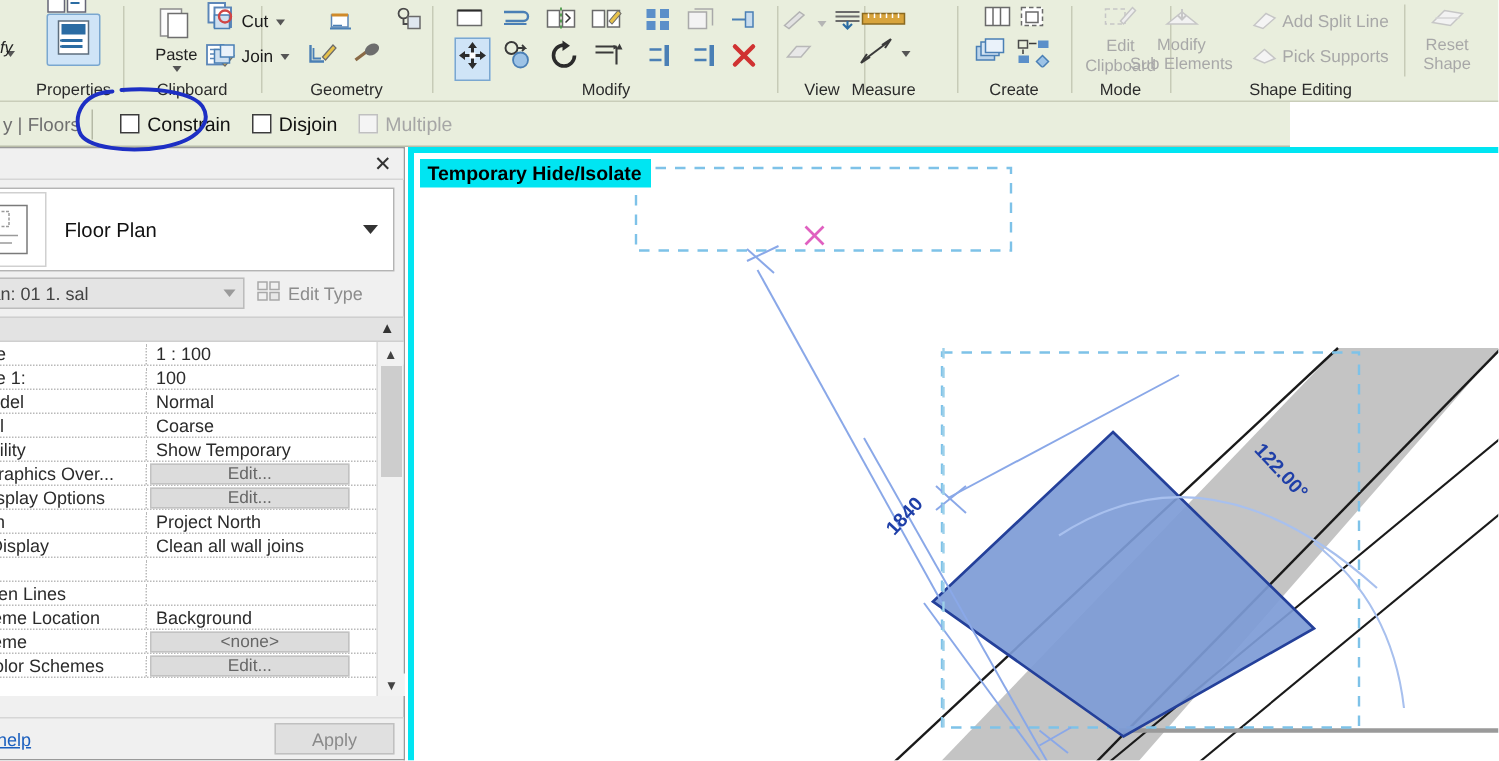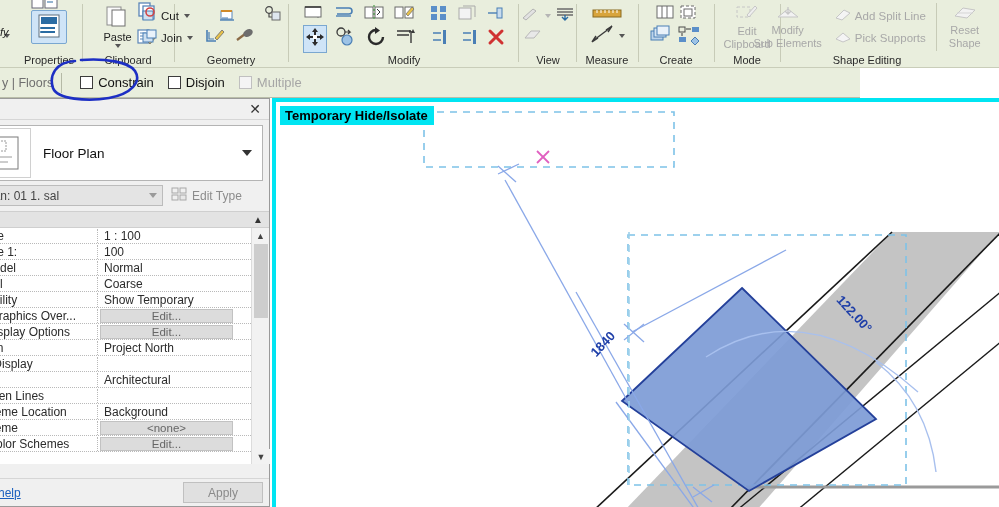--- a/index.html
+++ b/index.html
@@ -390,21 +390,21 @@
           <svg width="20" height="14" viewBox="0 0 20 14">
             <path d="M2 10 L8 3 L17 3 L11 10 Z" fill="#e8e8e8" stroke="#b8b8b8"></path>
           </svg>
         </span>
       </div>
       <div class="glabel">View</div>
     </div>
 
     <div class="gsep" style="left:576px;"></div>
 
-    <div class="rgroup" style="left:578px;width:58px;">
+    <div class="rgroup" style="left:560px;width:58px;">
       <div class="gbody" style="flex-direction:column;gap:1px;align-items:center;">
         <span class="ic">
           <svg width="30" height="10" viewBox="0 0 30 10">
             <rect x="1" y="1" width="28" height="7" fill="#d8a43c" stroke="#8a6a20"></rect>
             <path d="M5 1 V4 M9 1 V4 M13 1 V4 M17 1 V4 M21 1 V4 M25 1 V4" stroke="#fff" stroke-width="1"></path>
           </svg>
         </span>
         <div style="display:flex;align-items:center;gap:3px;">
           <span class="ic">
             <svg width="24" height="20" viewBox="0 0 24 20">
@@ -617,24 +617,24 @@
           <div class="prow">
             <div class="pname">ic Display Options</div>
             <div class="pval btnlike">Edit...</div>
           </div>
           <div class="prow">
             <div class="pname">tation</div>
             <div class="pval">Project North</div>
           </div>
           <div class="prow">
             <div class="pname">oin Display</div>
+            <div class="pval">Clean all wall joins</div>
           </div>
           <div class="prow">
             <div class="pname">line</div>
-            <div class="pval">Architectural</div>
           </div>
           <div class="prow">
             <div class="pname">Hidden Lines</div>
           </div>
           <div class="prow">
             <div class="pname">Scheme Location</div>
             <div class="pval">Background</div>
           </div>
           <div class="prow">
             <div class="pname">Scheme</div>

